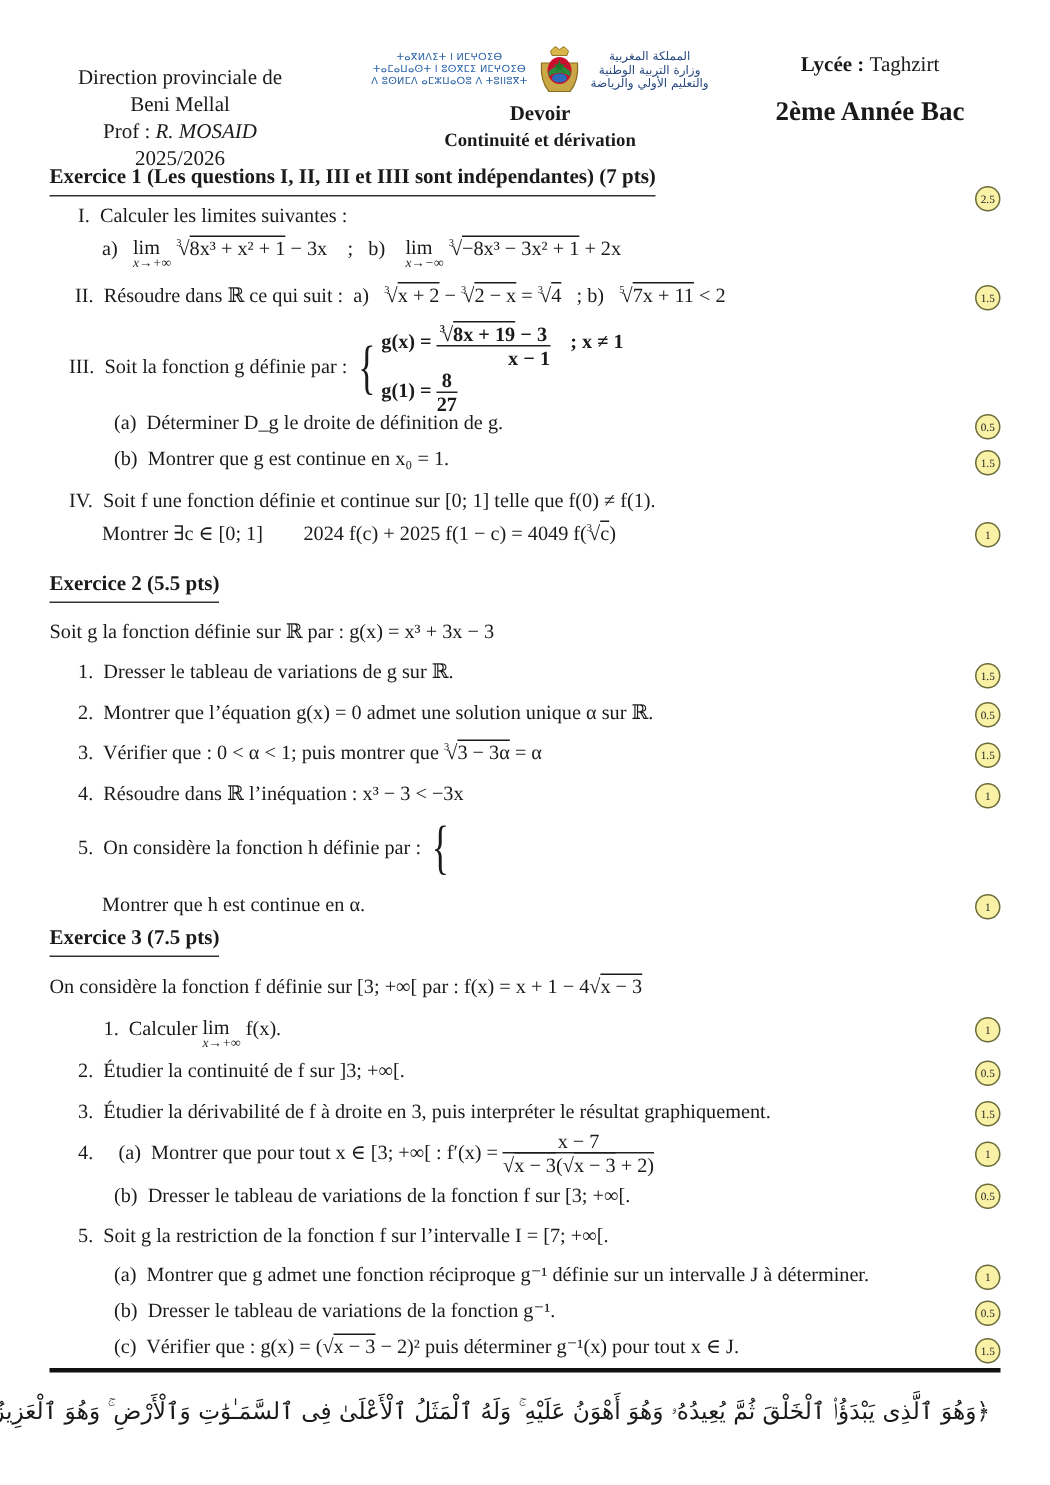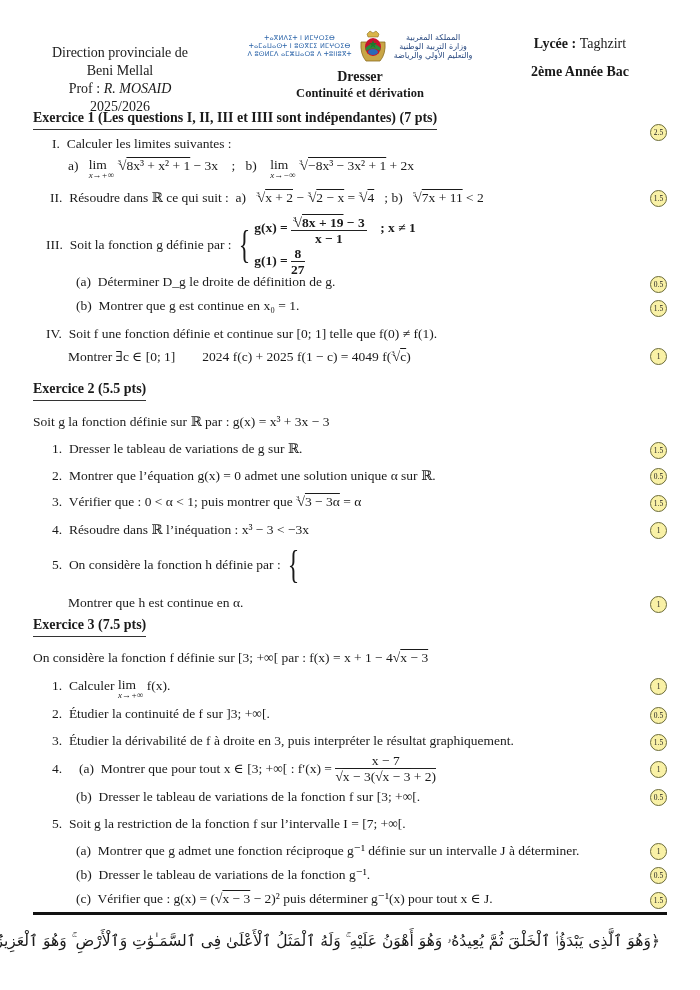--- a/index.html
+++ b/index.html
@@ -9,27 +9,27 @@
   .hdr-left i{font-style:italic;}
   .hdr-mid{left:225px;top:26px;width:270px;text-align:center;}
   .logo-row{display:flex;justify-content:center;align-items:center;gap:6px;height:40px;}
   .tifinagh{font-size:6.5px;line-height:8px;color:#2a63a8;text-align:center;font-family:"DejaVu Sans",sans-serif;letter-spacing:0.2px;}
   .arabic-min{font-size:8px;line-height:9px;color:#2a4a80;text-align:center;font-family:"DejaVu Sans",sans-serif;direction:rtl;}
   .emblem{width:30px;height:36px;position:relative;}
   .hdr-title{font-weight:bold;font-size:14px;line-height:17px;margin-top:2px;}
   .hdr-sub{font-weight:bold;font-size:12.5px;line-height:16px;}
   .hdr-right{left:490px;top:34px;width:180px;text-align:center;font-size:14px;}
   .hdr-right .l1{line-height:20px;}
-  .hdr-right .l2{font-weight:bold;margin-top:10px;font-size:14px;}
+  .hdr-right .l2{font-weight:bold;margin-top:10px;font-size:18px;}
   .ex-title{font-weight:bold;font-size:14px;padding-bottom:3px;border-bottom:1.5px solid #333;display:inline-block;}
   .line{position:absolute;white-space:nowrap;font-size:13.5px;}
   .badge{position:absolute;left:650px;width:15px;height:15px;border-radius:50%;background:#f9f1a6;border:1px solid #6b6b3a;font-size:7.5px;line-height:15px;text-align:center;font-family:"Liberation Serif",serif;color:#222;}
   .frac{display:inline-block;vertical-align:middle;text-align:center;}
   .frac .num{display:block;border-bottom:1px solid #222;padding:0 2px;line-height:15px;}
-  .frac .den{display:block;line-height:15px;}
+  .frac .den{display:block;line-height:15px;text-align:right;}
   .brace{font-size:40px;line-height:40px;vertical-align:middle;font-weight:normal;transform:scaleX(0.6);display:inline-block;}
   .sys{display:inline-block;vertical-align:middle;font-weight:bold;}
   .sys div{line-height:22px;white-space:nowrap;}
   .lim{display:inline-block;text-align:left;vertical-align:top;line-height:13px;}
   .lim .sub{display:block;font-size:9px;font-style:italic;line-height:9px;}
   .rt{text-decoration:overline;}
   .rootidx{font-size:7px;vertical-align:6px;margin-right:-2px;}
   .sep{left:33px;top:912px;width:634px;height:3px;background:#111;}
   .quran{left:40px;top:932px;width:620px;font-family:"DejaVu Sans",sans-serif;font-size:15.5px;direction:rtl;text-align:center;white-space:nowrap;}
 </style>
@@ -59,21 +59,21 @@
         <ellipse cx="15" cy="24" rx="5" ry="3" fill="#2a6ab8"></ellipse>
         <polygon points="15,12 16,15 19,15 16.5,17 17.5,20 15,18 12.5,20 13.5,17 11,15 14,15" fill="#1a7a2c"></polygon>
       </svg>
     </div>
     <div class="arabic-min">
       <div>المملكة المغربية</div>
       <div>وزارة التربية الوطنية</div>
       <div>والتعليم الأولي والرياضة</div>
     </div>
   </div>
-  <div class="hdr-title">Dresser</div>
+  <div class="hdr-title">Devoir</div>
   <div class="hdr-sub">Continuité et dérivation</div>
 </div>
 
 <div class="abs hdr-right">
   <div class="l1"><b>Lycée : </b><span>Taghzirt</span></div>
   <div class="l2">2ème Année Bac</div>
 </div>
 
 <div class="abs" style="left:33px;top:110px;"><span class="ex-title">Exercice 1 (Les questions I, II, III et IIII sont indépendantes) (7 pts)</span></div>
 
@@ -130,21 +130,21 @@
 <div class="line" style="left:52px;top:545px;">
   <span style="vertical-align:middle">5.</span>&nbsp; <span style="vertical-align:middle">On considère la fonction h définie par :</span>
   <span class="brace">{</span>
 </div>
 <div class="line" style="left:68px;top:595px;">Montrer que h est continue en α.</div>
 <div class="badge" style="top:596px;">1</div>
 
 <div class="abs" style="left:33px;top:617px;"><span class="ex-title">Exercice 3 (7.5 pts)</span></div>
 <div class="line" style="left:33px;top:650px;"><span>On considère la fonction f définie sur [3; +∞[ par :  f(x) = x + 1 − 4</span>√<span class="rt">x − 3</span></div>
 
-<div class="line" style="left:52px;top:678px;"><span>1.</span>&nbsp; <span>Calculer </span><span class="lim">lim<span class="sub">x→+∞</span></span><span> f(x).</span></div>
+<div class="line" style="left:69px;top:678px;"><span>1.</span>&nbsp; <span>Calculer </span><span class="lim">lim<span class="sub">x→+∞</span></span><span> f(x).</span></div>
 <div class="badge" style="top:678px;">1</div>
 <div class="line" style="left:52px;top:706px;"><span>2.</span>&nbsp; <span>Étudier la continuité de f sur ]3; +∞[.</span></div>
 <div class="badge" style="top:707px;">0.5</div>
 <div class="line" style="left:52px;top:733px;"><span>3.</span>&nbsp; <span>Étudier la dérivabilité de f à droite en 3, puis interpréter le résultat graphiquement.</span></div>
 <div class="badge" style="top:734px;">1.5</div>
 
 <div class="line" style="left:52px;top:753px;">
   <span style="vertical-align:middle">4.</span>&nbsp;&nbsp;&nbsp;&nbsp; <span style="vertical-align:middle">(a)</span>&nbsp; <span style="vertical-align:middle">Montrer que pour tout x ∈ [3; +∞[ :  f′(x) = </span><span class="frac"><span class="num">x − 7</span><span class="den">√<span class="rt">x − 3</span><span>(</span>√<span class="rt">x − 3</span><span> + 2)</span></span></span>
 </div>
 <div class="badge" style="top:761px;">1</div>

